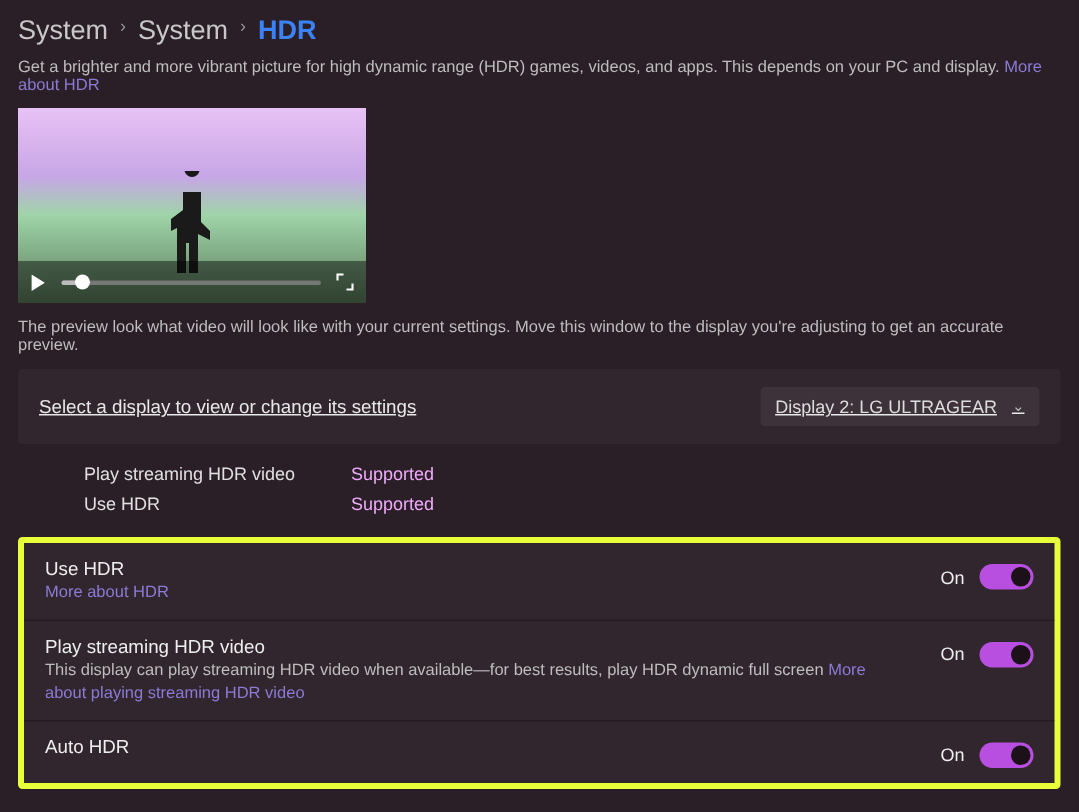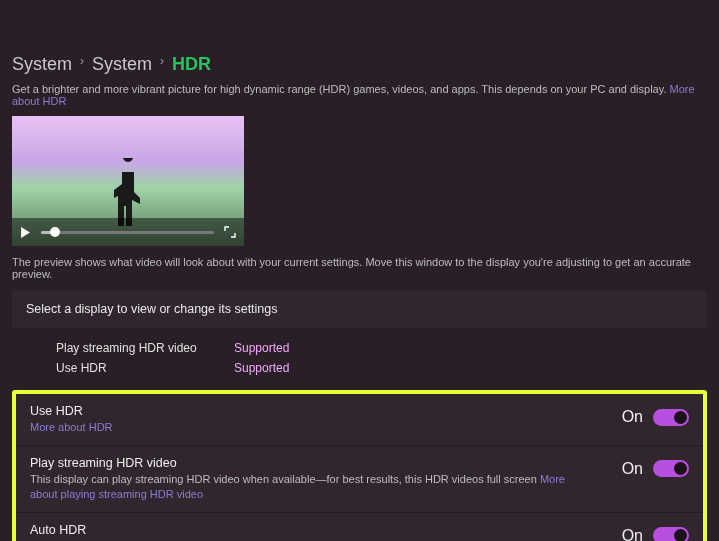--- a/index.html
+++ b/index.html
@@ -11,24 +11,23 @@
     font-family: "Segoe UI", -apple-system, sans-serif;
     font-size: 12px;
     overflow: hidden;
     position: relative;
   }
   .page { padding: 10px 12px; }
   .breadcrumb {
     display: flex; align-items: flex-start; gap: 8px;
     font-size: 18px; font-weight: 400; color: #d8d8d8;
     margin-bottom: 8px;
-    margin-top: 44px;
   }
   .breadcrumb .crumb { color: #c8c8c8; }
-  .breadcrumb .current { color: #22c55e; font-weight: 600; }
+  .breadcrumb .current { color: #3b82f6; font-weight: 600; }
   .chev { color: #999; font-size: 12px; }
   .subtitle { font-size: 11px; color: #bdbdbd; margin-bottom: 9px; }
   .subtitle a, .link { color: #8b7bd6; text-decoration: none; cursor: pointer; }
   .preview-wrap { width: 232px; margin-bottom: 8px; }
   .preview {
     width: 232px; height: 130px;
     background: linear-gradient(180deg, #e8c2f5 0%, #c7a6e6 35%, #9fd4a8 55%, #5a7a5a 100%);
     position: relative; overflow: hidden;
   }
   .silhouette {
@@ -45,21 +44,21 @@
     flex:1; height:3px; background:#777; position:relative; border-radius:2px;
   }
   .track .fill { position:absolute; left:0; top:0; bottom:0; width:8%; background:#bbb; border-radius:2px;}
   .track .thumb { position:absolute; left:8%; top:50%; transform:translate(-50%,-50%); width:10px; height:10px; border-radius:50%; background:#fff; }
   .preview-caption { font-size: 11px; color:#bdbdbd; margin: 10px 0 10px 0; }
   .row {
     background: rgba(255,255,255,0.035);
     border-radius: 3px;
     padding: 12px 14px;
     margin-bottom: 4px;
-    display:flex; align-items:center; justify-content:space-between;
+    display:flex; align-items:center; justify-content:space-between;text-decoration:underline;
   }
   .row .label { font-size: 12.5px; color:#e8e8e8; }
   .select {
     display:flex; align-items:center; gap:10px;
     background: rgba(255,255,255,0.06);
     padding: 6px 10px; border-radius:3px;
     font-size:12px; color:#ddd;
   }
   .chev-down { font-size:10px; color:#bbb; }
   .caps-list { padding: 6px 14px 10px 44px; }
@@ -77,21 +76,21 @@
     padding: 10px 14px;
     display:flex; align-items:flex-start; justify-content:space-between;
     gap: 20px;
     border-top: 1px solid rgba(0,0,0,0.25);
   }
   .setting:first-child { border-top: none; }
   .setting .textcol { max-width: 560px; }
   .setting .title { font-size: 12.5px; color:#eee; }
   .setting .desc { font-size: 11px; color:#bdbdbd; margin-top: 2px; line-height:1.35;}
   .toggle-wrap { display:flex; align-items:center; gap:10px; padding-top:4px;}
-  .toggle-state { font-size:16px; color:#eee; }
+  .toggle-state { font-size:12px; color:#eee; }
   .toggle {
     width: 36px; height: 17px; border-radius: 10px;
     background: #b84fe0; position:relative; cursor:pointer;
   }
   .toggle .knob {
     position:absolute; right:2px; top:2px; width:13px; height:13px;
     background:#1c1118; border-radius:50%;
   }
   .chev-up { font-size:10px; color:#ccc; }
 </style>
@@ -130,24 +129,28 @@
         </div>
         <span class="expand-icon">
           <svg width="12" height="12" viewBox="0 0 12 12" stroke="#fff" stroke-width="1.4" fill="none">
             <path d="M1 5 V1 H5 M11 7 V11 H7"></path>
           </svg>
         </span>
       </div>
     </div>
   </div>
 
-  <div class="preview-caption">The preview shows what video will look about with your current settings. Move this window to the display you're adjusting to get an accurate preview.</div>
+  <div class="preview-caption">The preview look what video will look like with your current settings. Move this window to the display you're adjusting to get an accurate preview.</div>
 
   <div class="row">
     <div class="label">Select a display to view or change its settings</div>
+    <div class="select">
+      <span>Display 2: LG ULTRAGEAR</span>
+      <span class="chev-down">⌄</span>
+    </div>
   </div>
 
   <div class="caps-list">
     <div class="cap-row">
       <span class="cap-name">Play streaming HDR video</span>
       <span class="cap-val">Supported</span>
     </div>
     <div class="cap-row">
       <span class="cap-name">Use HDR</span>
       <span class="cap-val">Supported</span>
@@ -168,21 +171,21 @@
         <div class="toggle">
             <div class="knob"></div>
           </div>
       </div>
     </div>
 
     <div class="setting">
       <div class="textcol">
         <div class="title">Play streaming HDR video</div>
         <div class="desc">
-          <span>This display can play streaming HDR video when available—for best results, this HDR videos full screen</span>
+          <span>This display can play streaming HDR video when available—for best results, play HDR dynamic full screen</span>
           <a class="link">More about playing streaming HDR video</a>
         </div>
       </div>
       <div class="toggle-wrap">
         <span class="toggle-state">On</span>
         <div class="toggle">
             <div class="knob"></div>
           </div>
       </div>
     </div>

